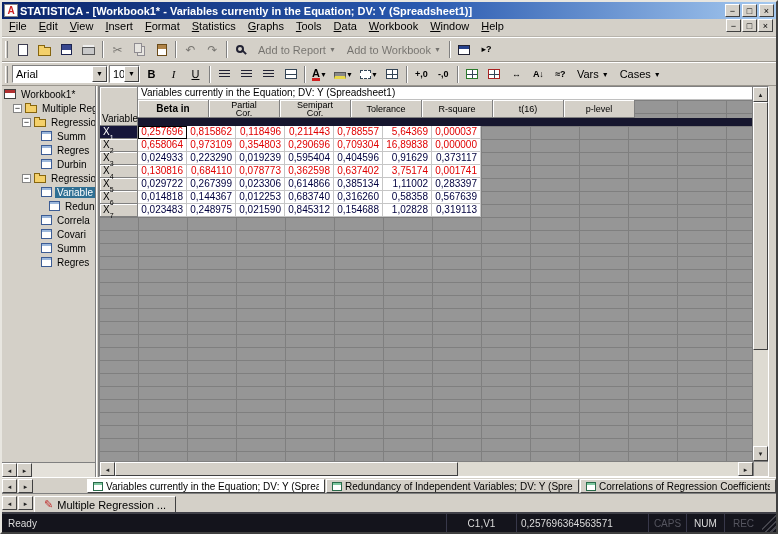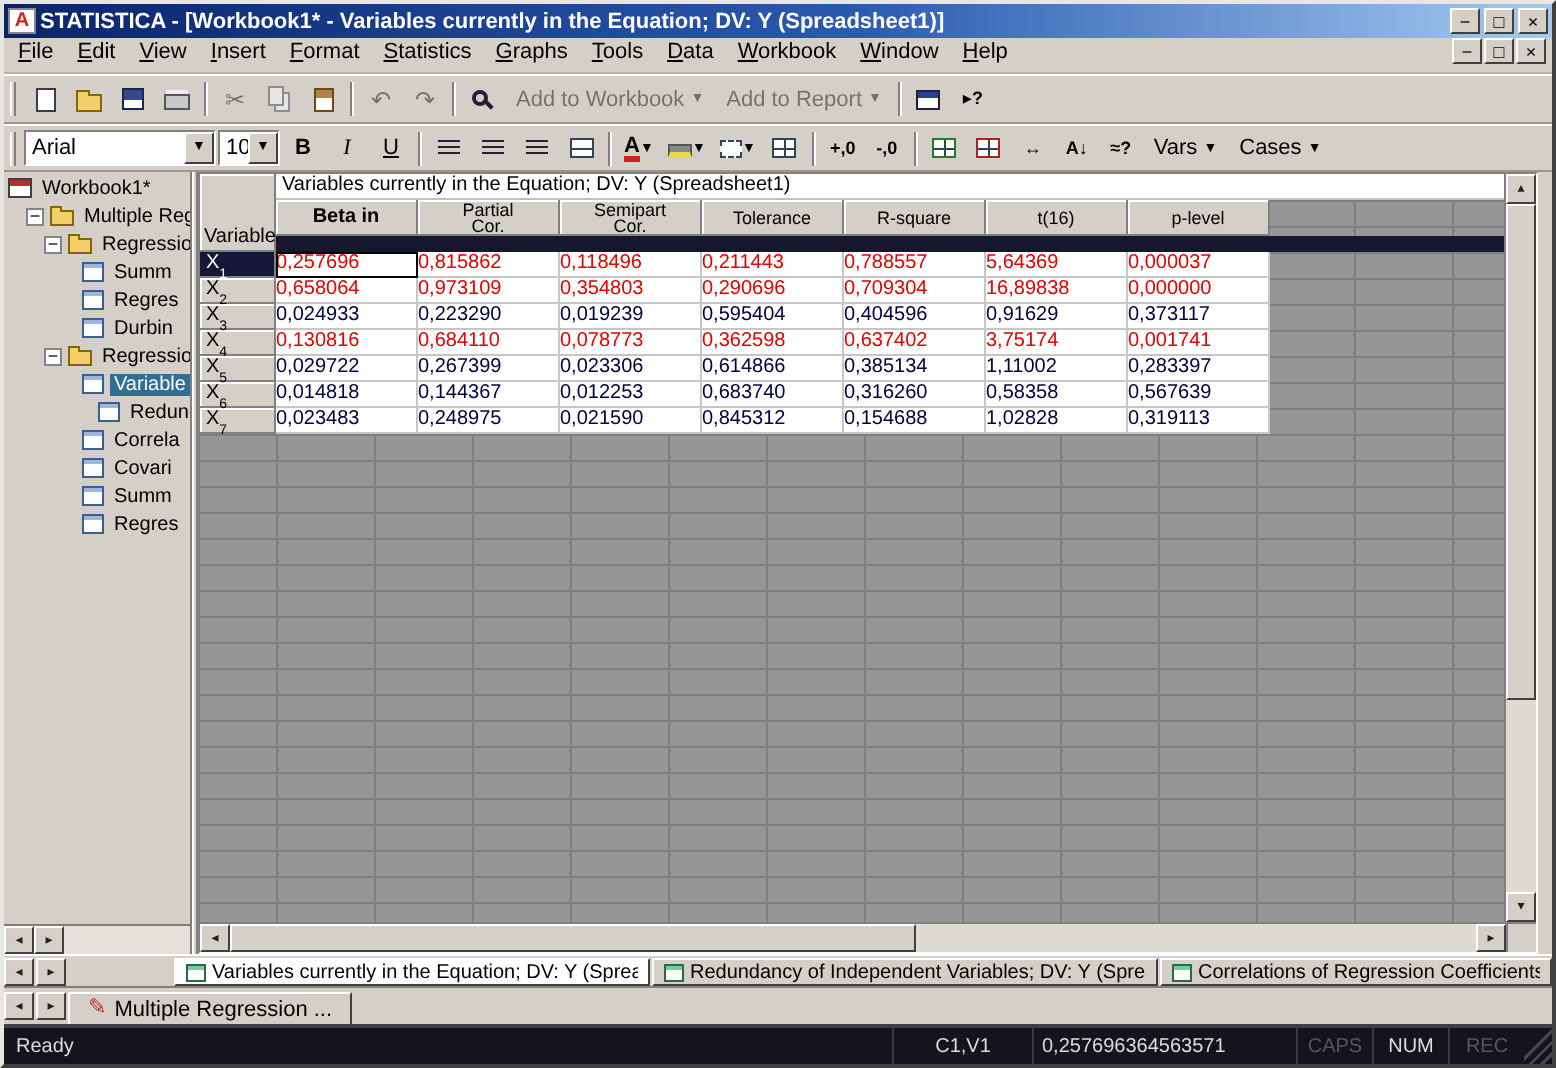--- a/index.html
+++ b/index.html
@@ -82,21 +82,21 @@
   .title-band{position:absolute;left:38px;right:0;top:0;height:13px;background:#fff;font-size:10px;line-height:12px;padding-left:3px;white-space:nowrap;overflow:hidden;border-bottom:1px solid #c0c0c0}
   .hdr-row{position:absolute;left:38px;top:13px;height:18px;display:flex}
   .hcell{width:71px;height:18px;background:#d4d0c8;border-right:1px solid #808080;border-bottom:1px solid #808080;box-shadow:inset 1px 1px 0 #fff;display:flex;align-items:center;justify-content:center;text-align:center;font-size:9px;line-height:8px;white-space:pre-line}
   .hcell.hb{font-weight:bold;font-size:10px}
   .dark-band{position:absolute;left:38px;right:0;top:31px;height:8px;background:#16162e}
   #table-rows{position:absolute;left:0;top:39px}
   .trow{display:flex;height:13px}
   .rowhdr{width:38px;height:13px;background:#d4d0c8;border-right:1px solid #808080;border-bottom:1px solid #808080;box-shadow:inset 1px 1px 0 #fff;font-size:10px;line-height:12px;padding-left:3px}
   .rowhdr.cur{background:#16163a;color:#fff;box-shadow:none}
   .rowhdr sub{font-size:7px;line-height:1;position:relative;top:2px}
-  .dcell{width:71px;height:13px;background:#fff;border-right:1px solid #c6c6c6;border-bottom:1px solid #c6c6c6;font-size:10px;line-height:12px;padding-right:15px;color:#00003f;white-space:nowrap;overflow:hidden}
+  .dcell{width:49px;height:13px;background:#fff;border-right:1px solid #c6c6c6;border-bottom:1px solid #c6c6c6;font-size:10px;line-height:12px;text-align:right;padding-right:3px;color:#00003f;white-space:nowrap;overflow:hidden}
   .dcell.sig{color:#e00000}
   .dcell.curcell{outline:1px solid #000;outline-offset:-1px}
   .vscroll{flex:0 0 15px;display:flex;flex-direction:column;background:#e6e3dc;border-left:1px solid #808080}
   .vtrack{flex:1;position:relative;background:#dedbd2}
   .vthumb{position:absolute;left:0;top:0;width:100%;height:72%;background:#d4d0c8;border:1px solid;border-color:#fff #404040 #404040 #fff}
   .hscroll-row{flex:0 0 14px;display:flex;background:#d4d0c8}
   .hscroll{flex:1;display:flex;background:#e6e3dc;border-top:1px solid #808080}
   .htrack{flex:1;position:relative;background:#dedbd2}
   .hthumb{position:absolute;top:0;left:0;height:100%;width:55%;background:#d4d0c8;border:1px solid;border-color:#fff #404040 #404040 #fff}
   .scorner{flex:0 0 15px;background:#d4d0c8;border-top:1px solid #808080;border-left:1px solid #808080}
@@ -186,25 +186,25 @@
         <span class="glt">↶</span>
       </button>
     <button class="tbtn dis">
         <span class="glt">↷</span>
       </button>
     <span class="tsep"></span>
     <button class="tbtn">
         <span class="gl gl-find"></span>
       </button>
     <button class="tlbtn dis">
+        <span>Add to Report</span>
+        <span class="dda">▼</span>
+      </button>
+    <button class="tlbtn dis">
         <span>Add to Workbook</span>
-        <span class="dda">▼</span>
-      </button>
-    <button class="tlbtn dis">
-        <span>Add to Report</span>
         <span class="dda">▼</span>
       </button>
     <span class="tsep"></span>
     <button class="tbtn">
         <span class="gl gl-window"></span>
       </button>
     <button class="tbtn">
         <span class="glt sm">▸?</span>
       </button>
   </div>

